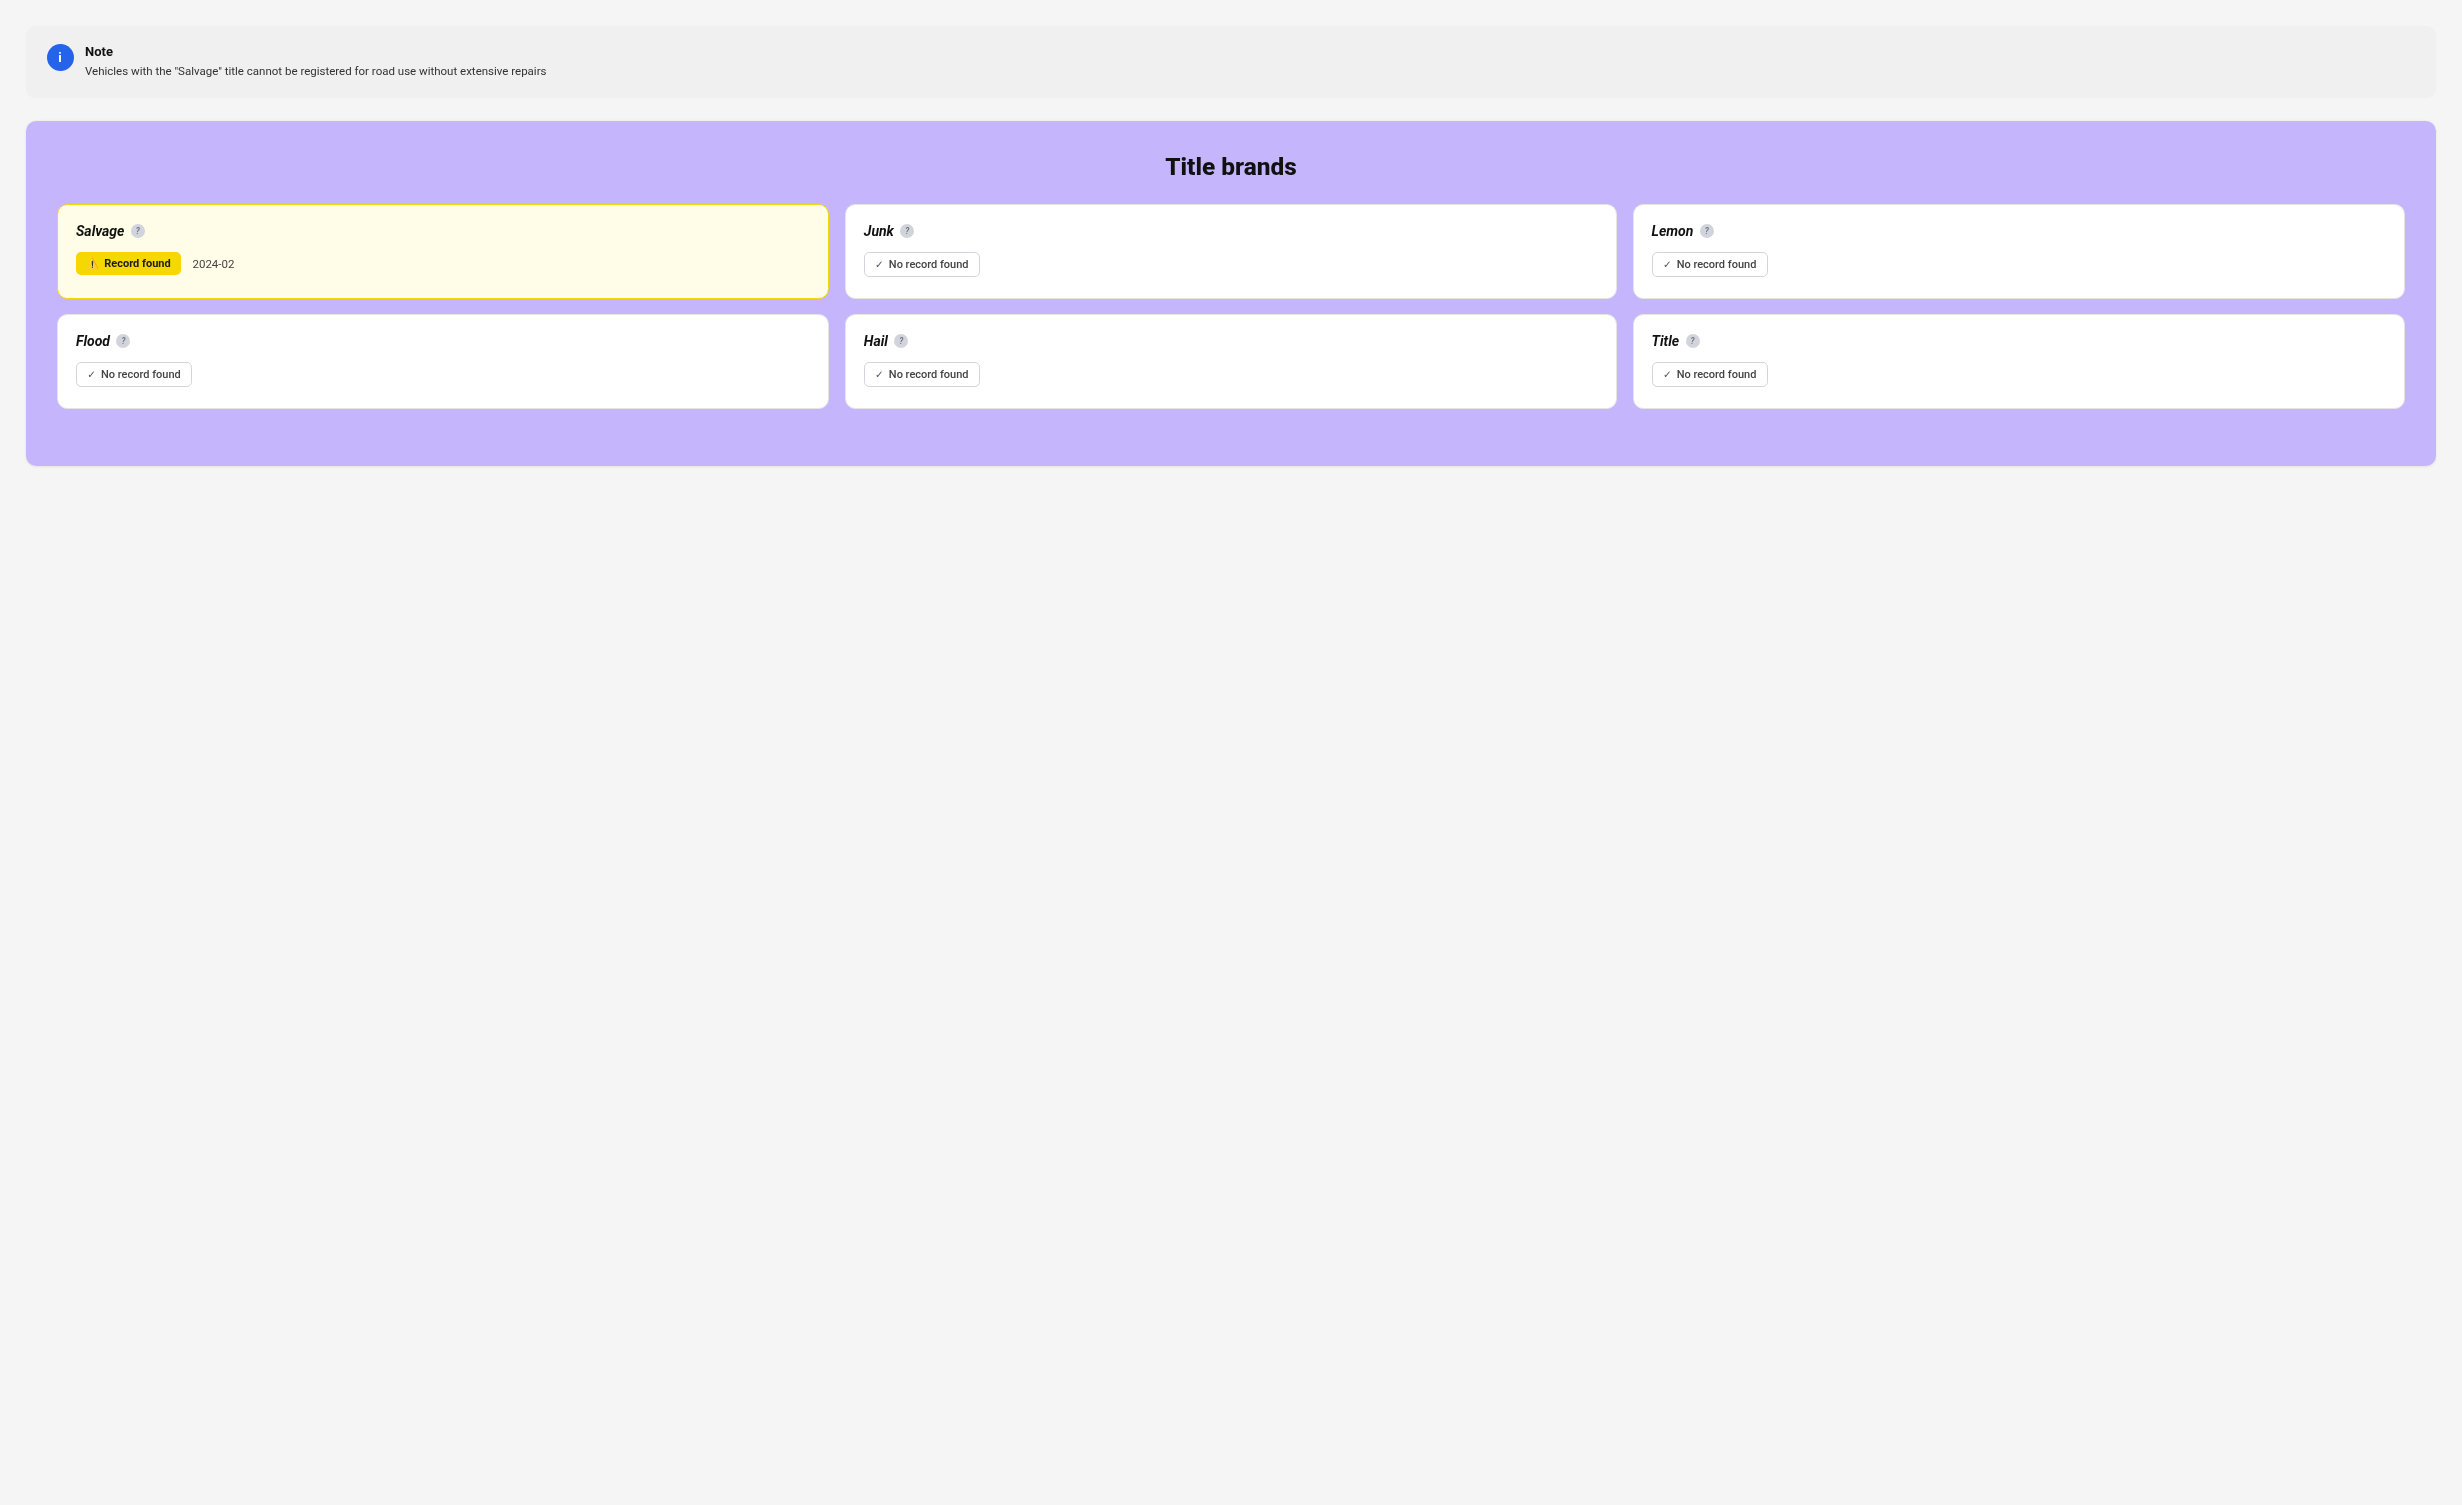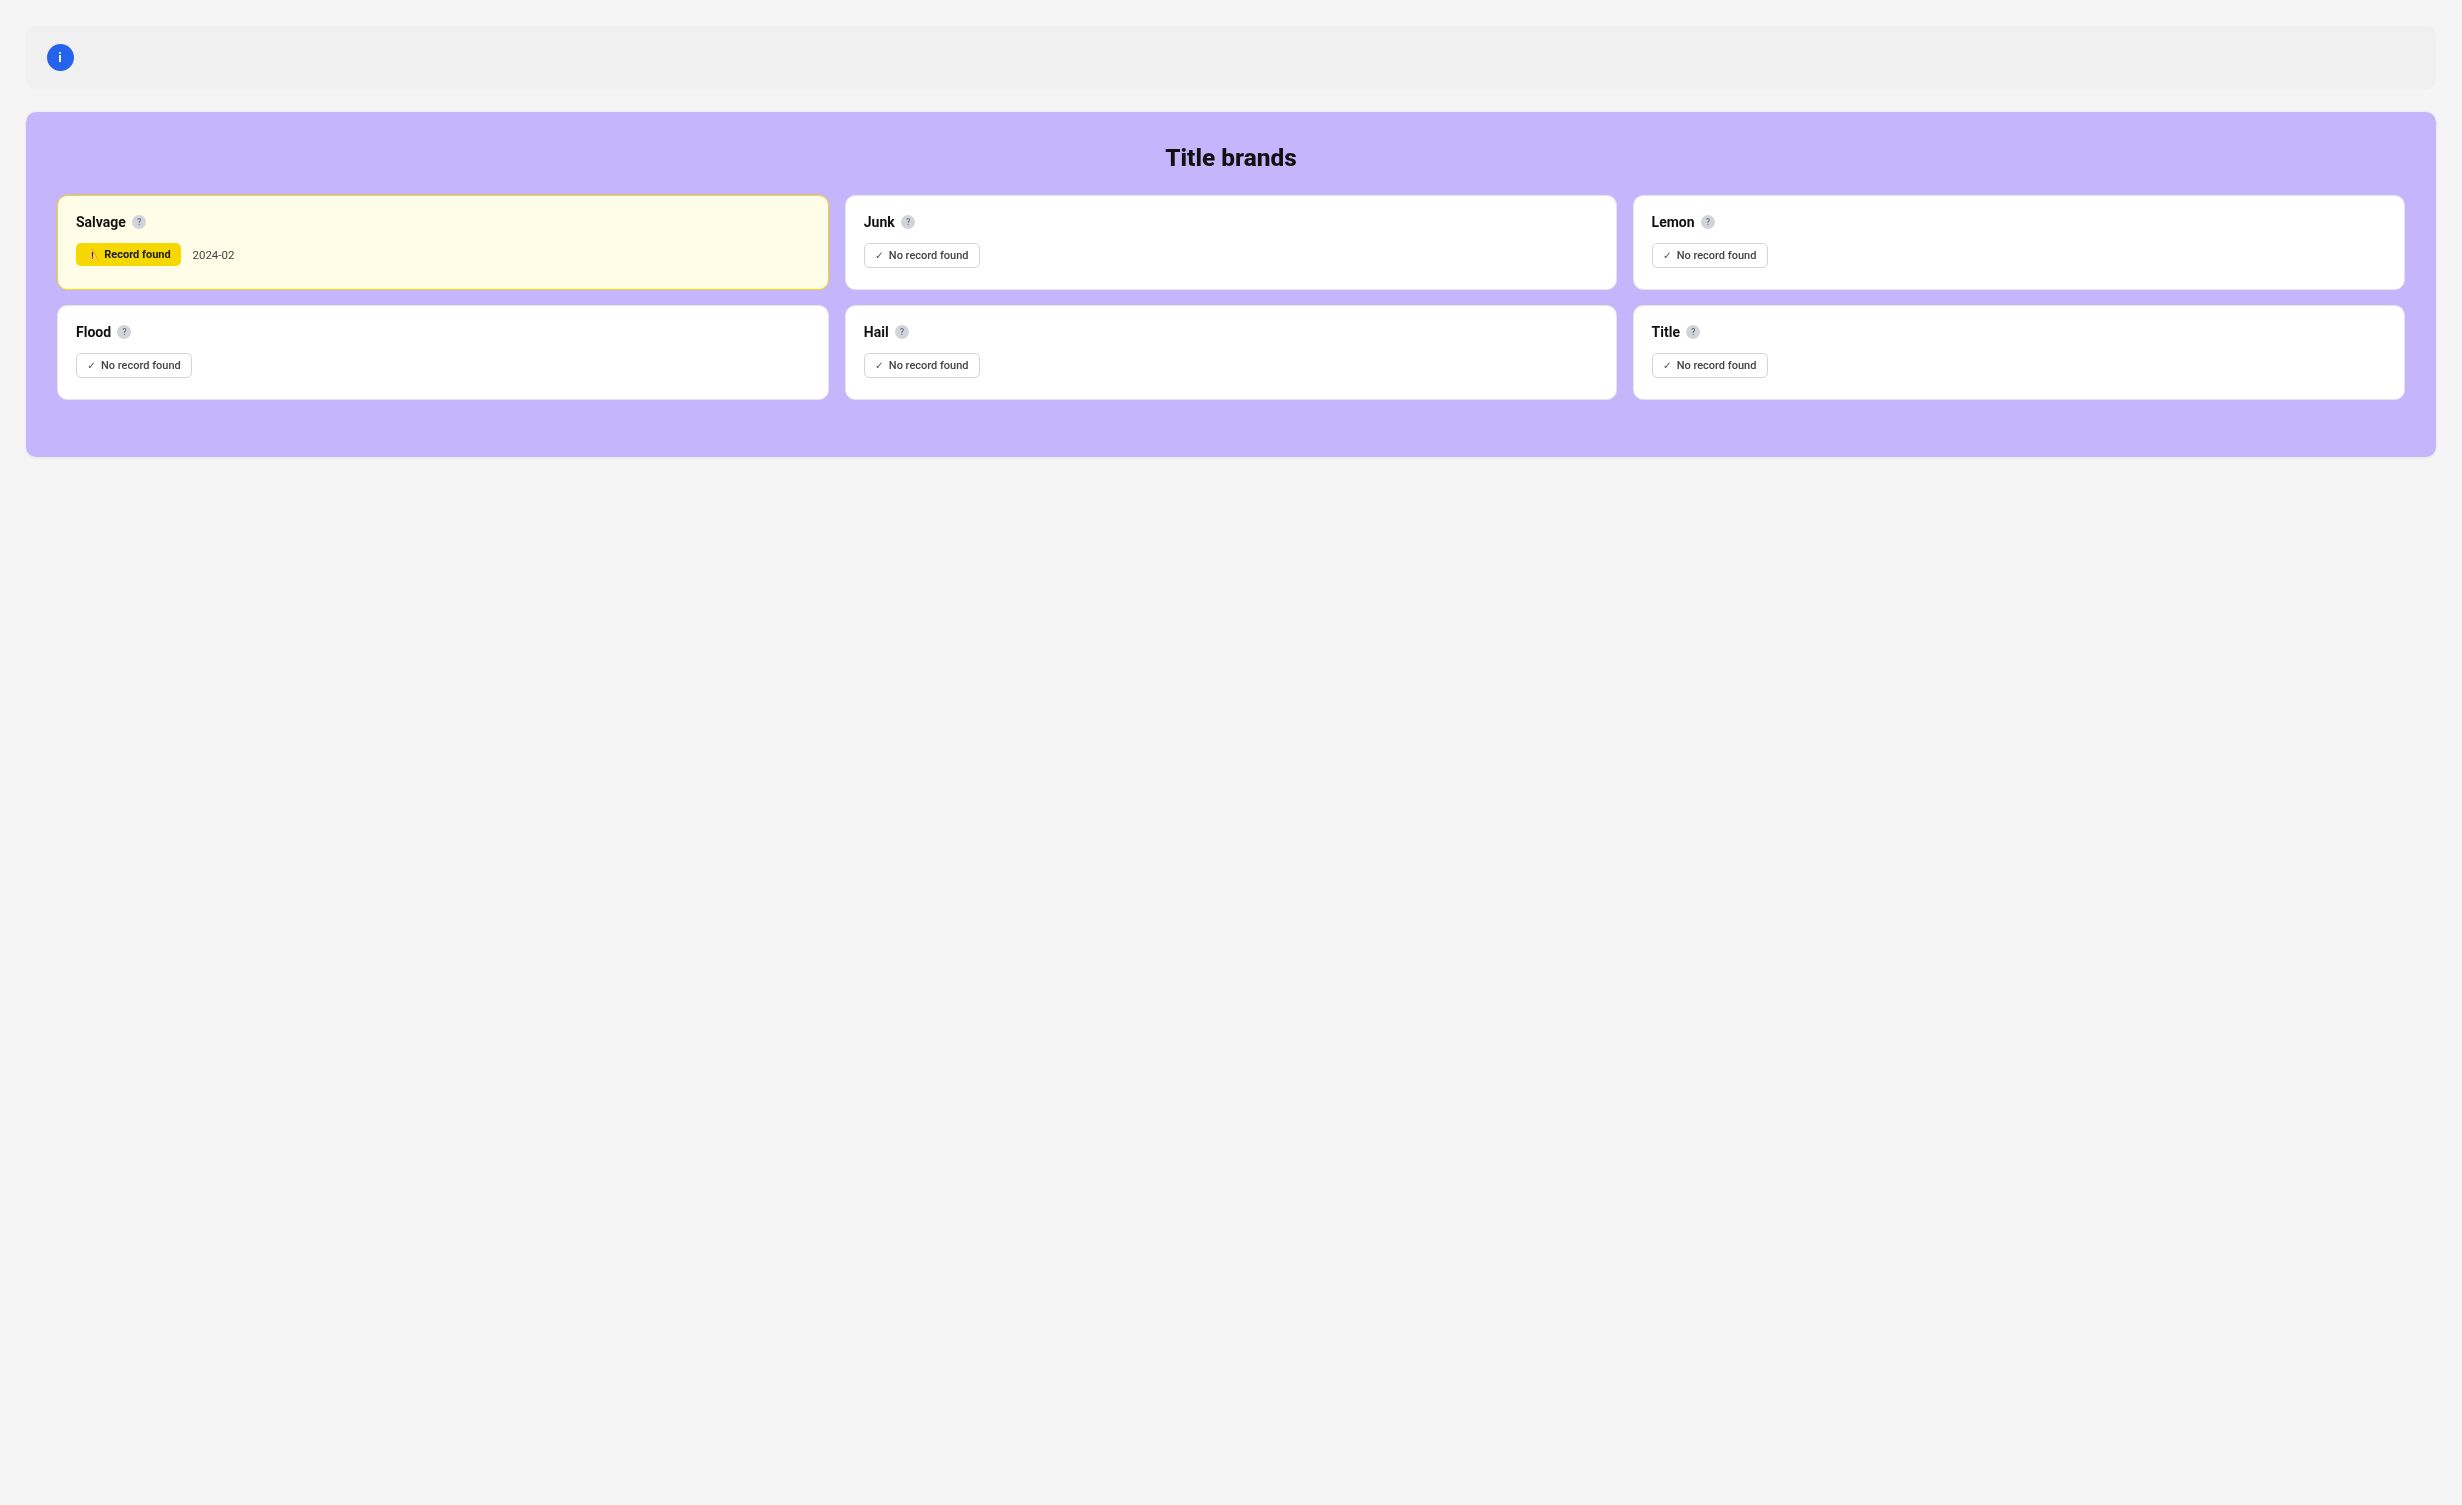--- a/index.html
+++ b/index.html
@@ -90,20 +90,21 @@
       border-color: #f5d800;
       background-color: #fffde7;
       border-width: 1.6px;
     }
 
     .brand-header {
       display: flex;
       align-items: center;
       gap: 6.4px;
       margin-bottom: 13px;
+      font-style: italic;
     }
 
     .brand-name {
       font-size: 14px;
       font-weight: 700;
       color: #111;
     }
 
     .help-icon {
       width: 14px;
@@ -182,20 +183,24 @@
       font-weight: 800;
     }
   </style>
 </head>
 <body>
 
 <div class="note-banner">
   <div class="info-icon">
     <span>i</span>
   </div>
+  <div class="note-content">
+    <div class="note-title">Note</div>
+    <div class="note-text">Vehicles with the "Salvage" title cannot be registered for road use without extensive repairs</div>
+  </div>
 </div>
 
 <div class="main-card">
   <div class="section-title">Title brands</div>
 
   <div class="brands-grid">
 
     <div class="brand-card highlighted">
       <div class="brand-header">
         <span class="brand-name">Salvage</span>

